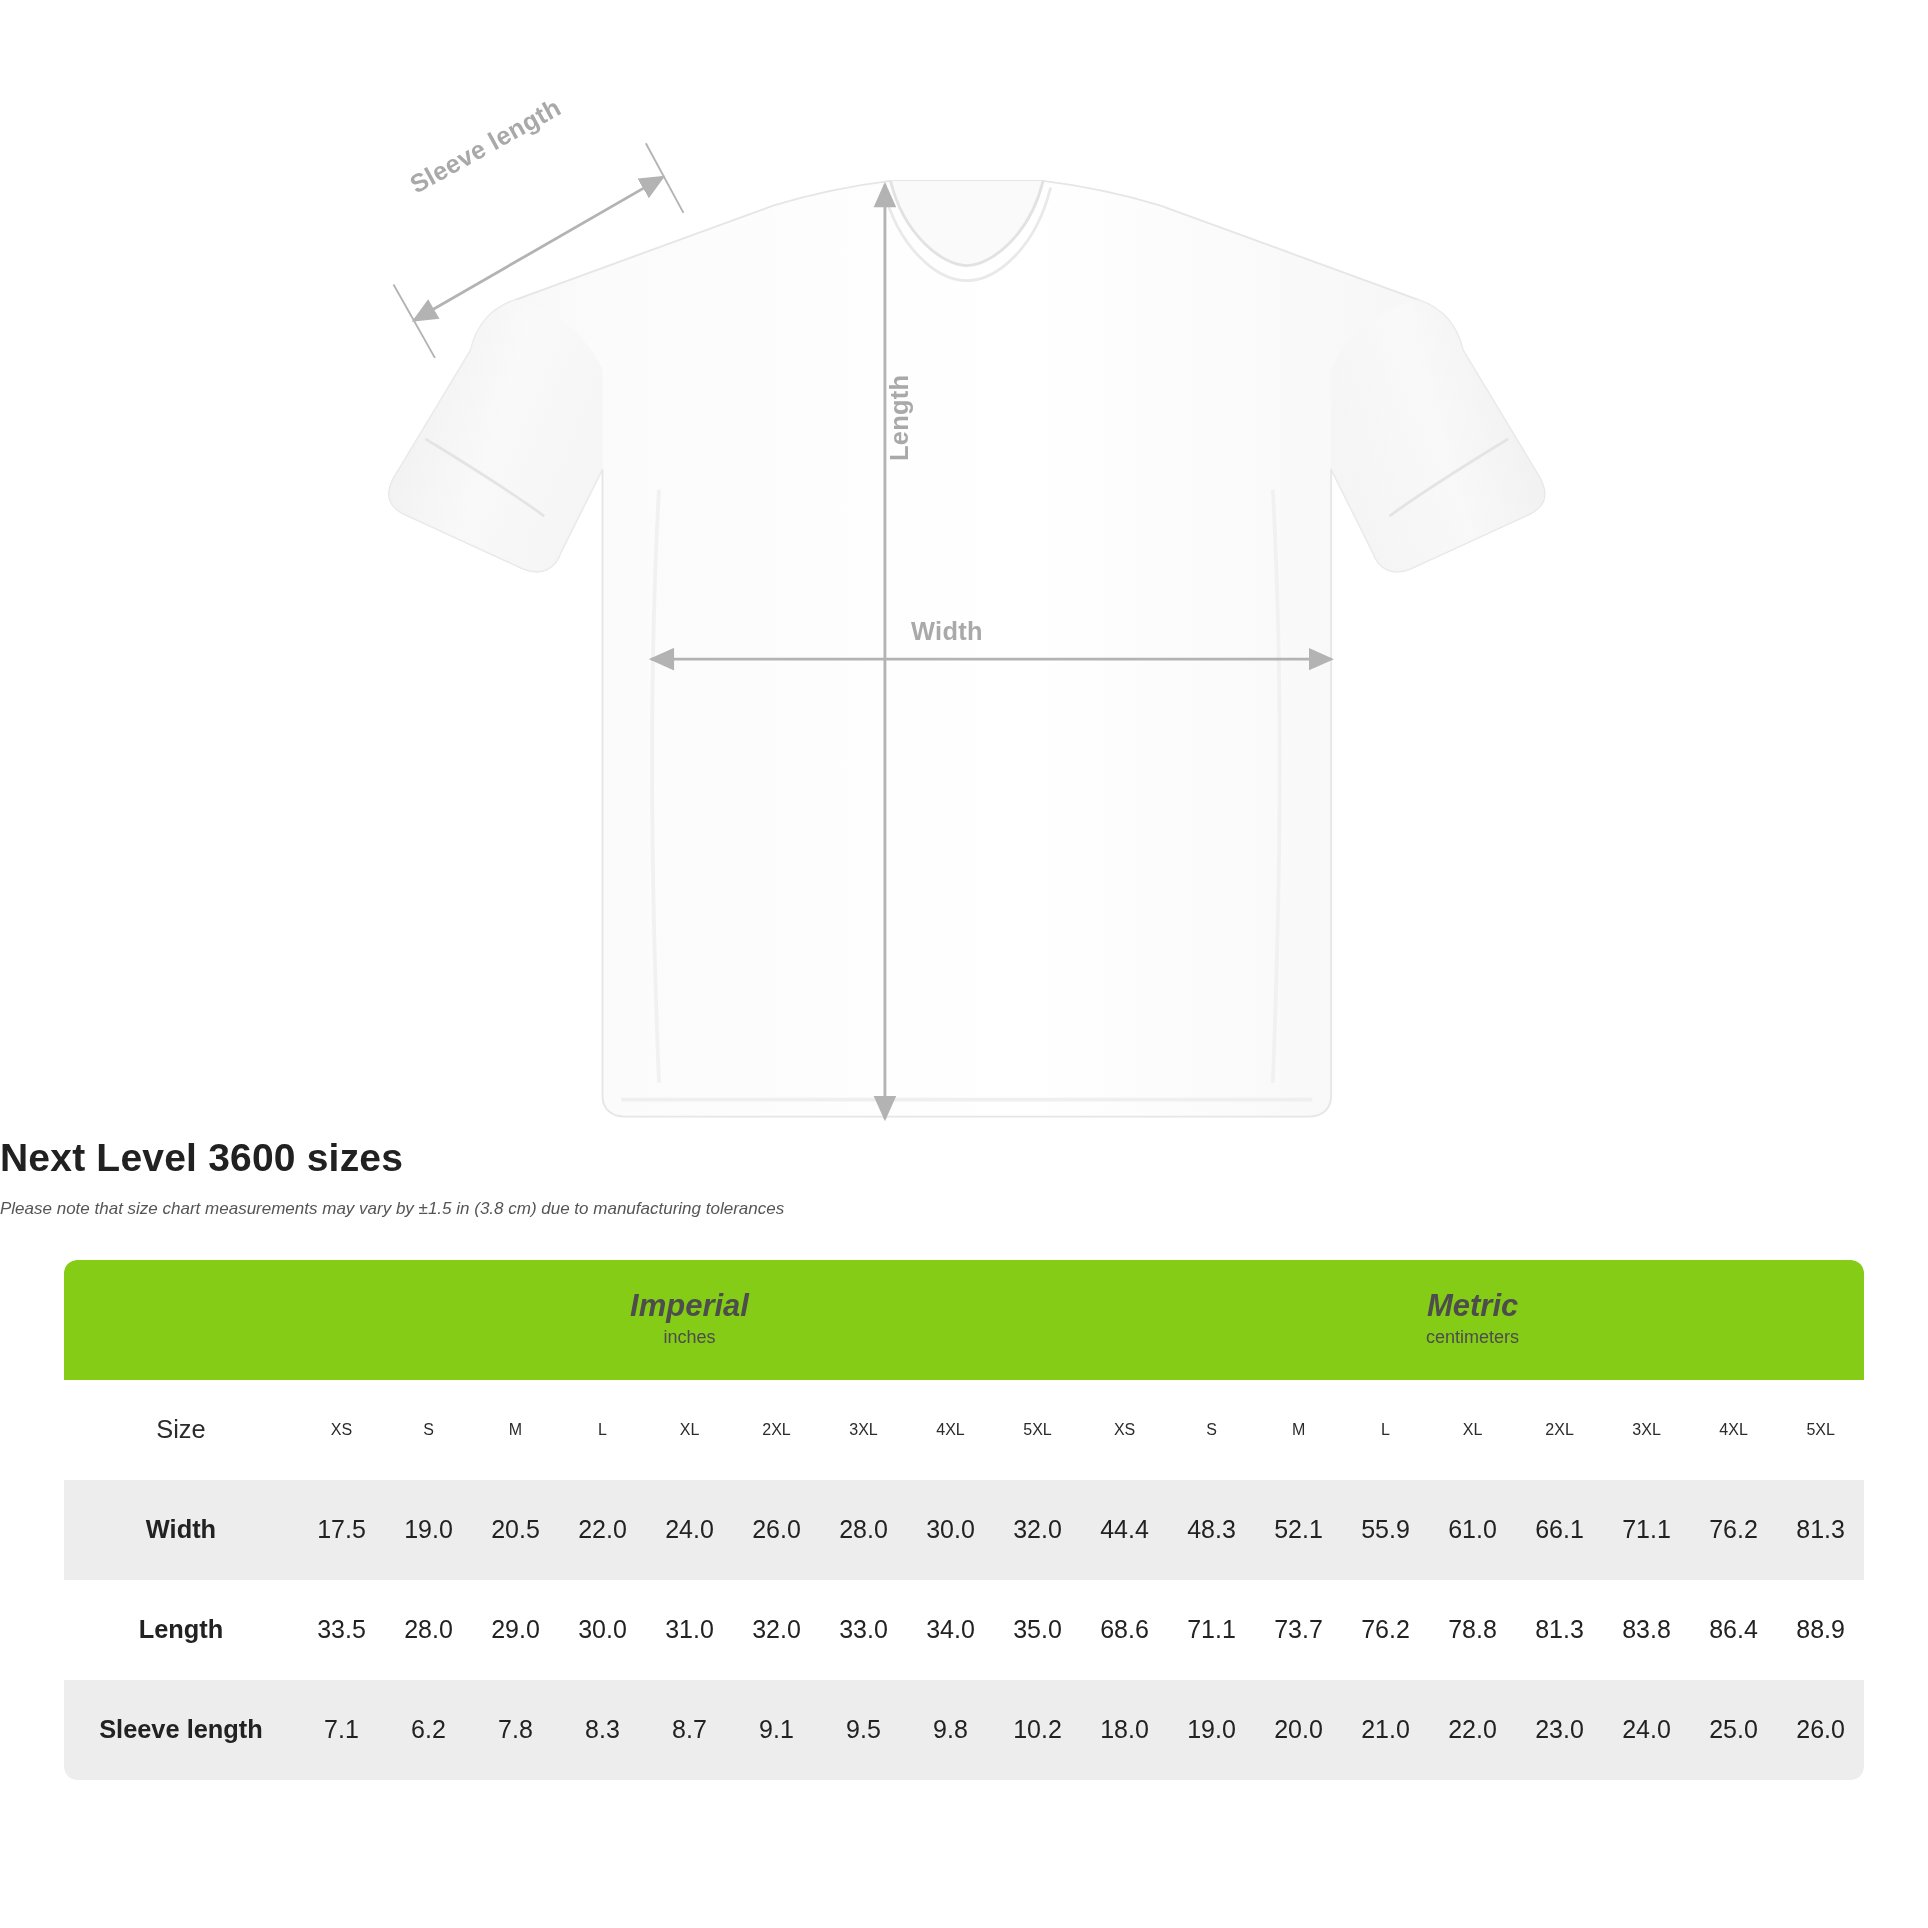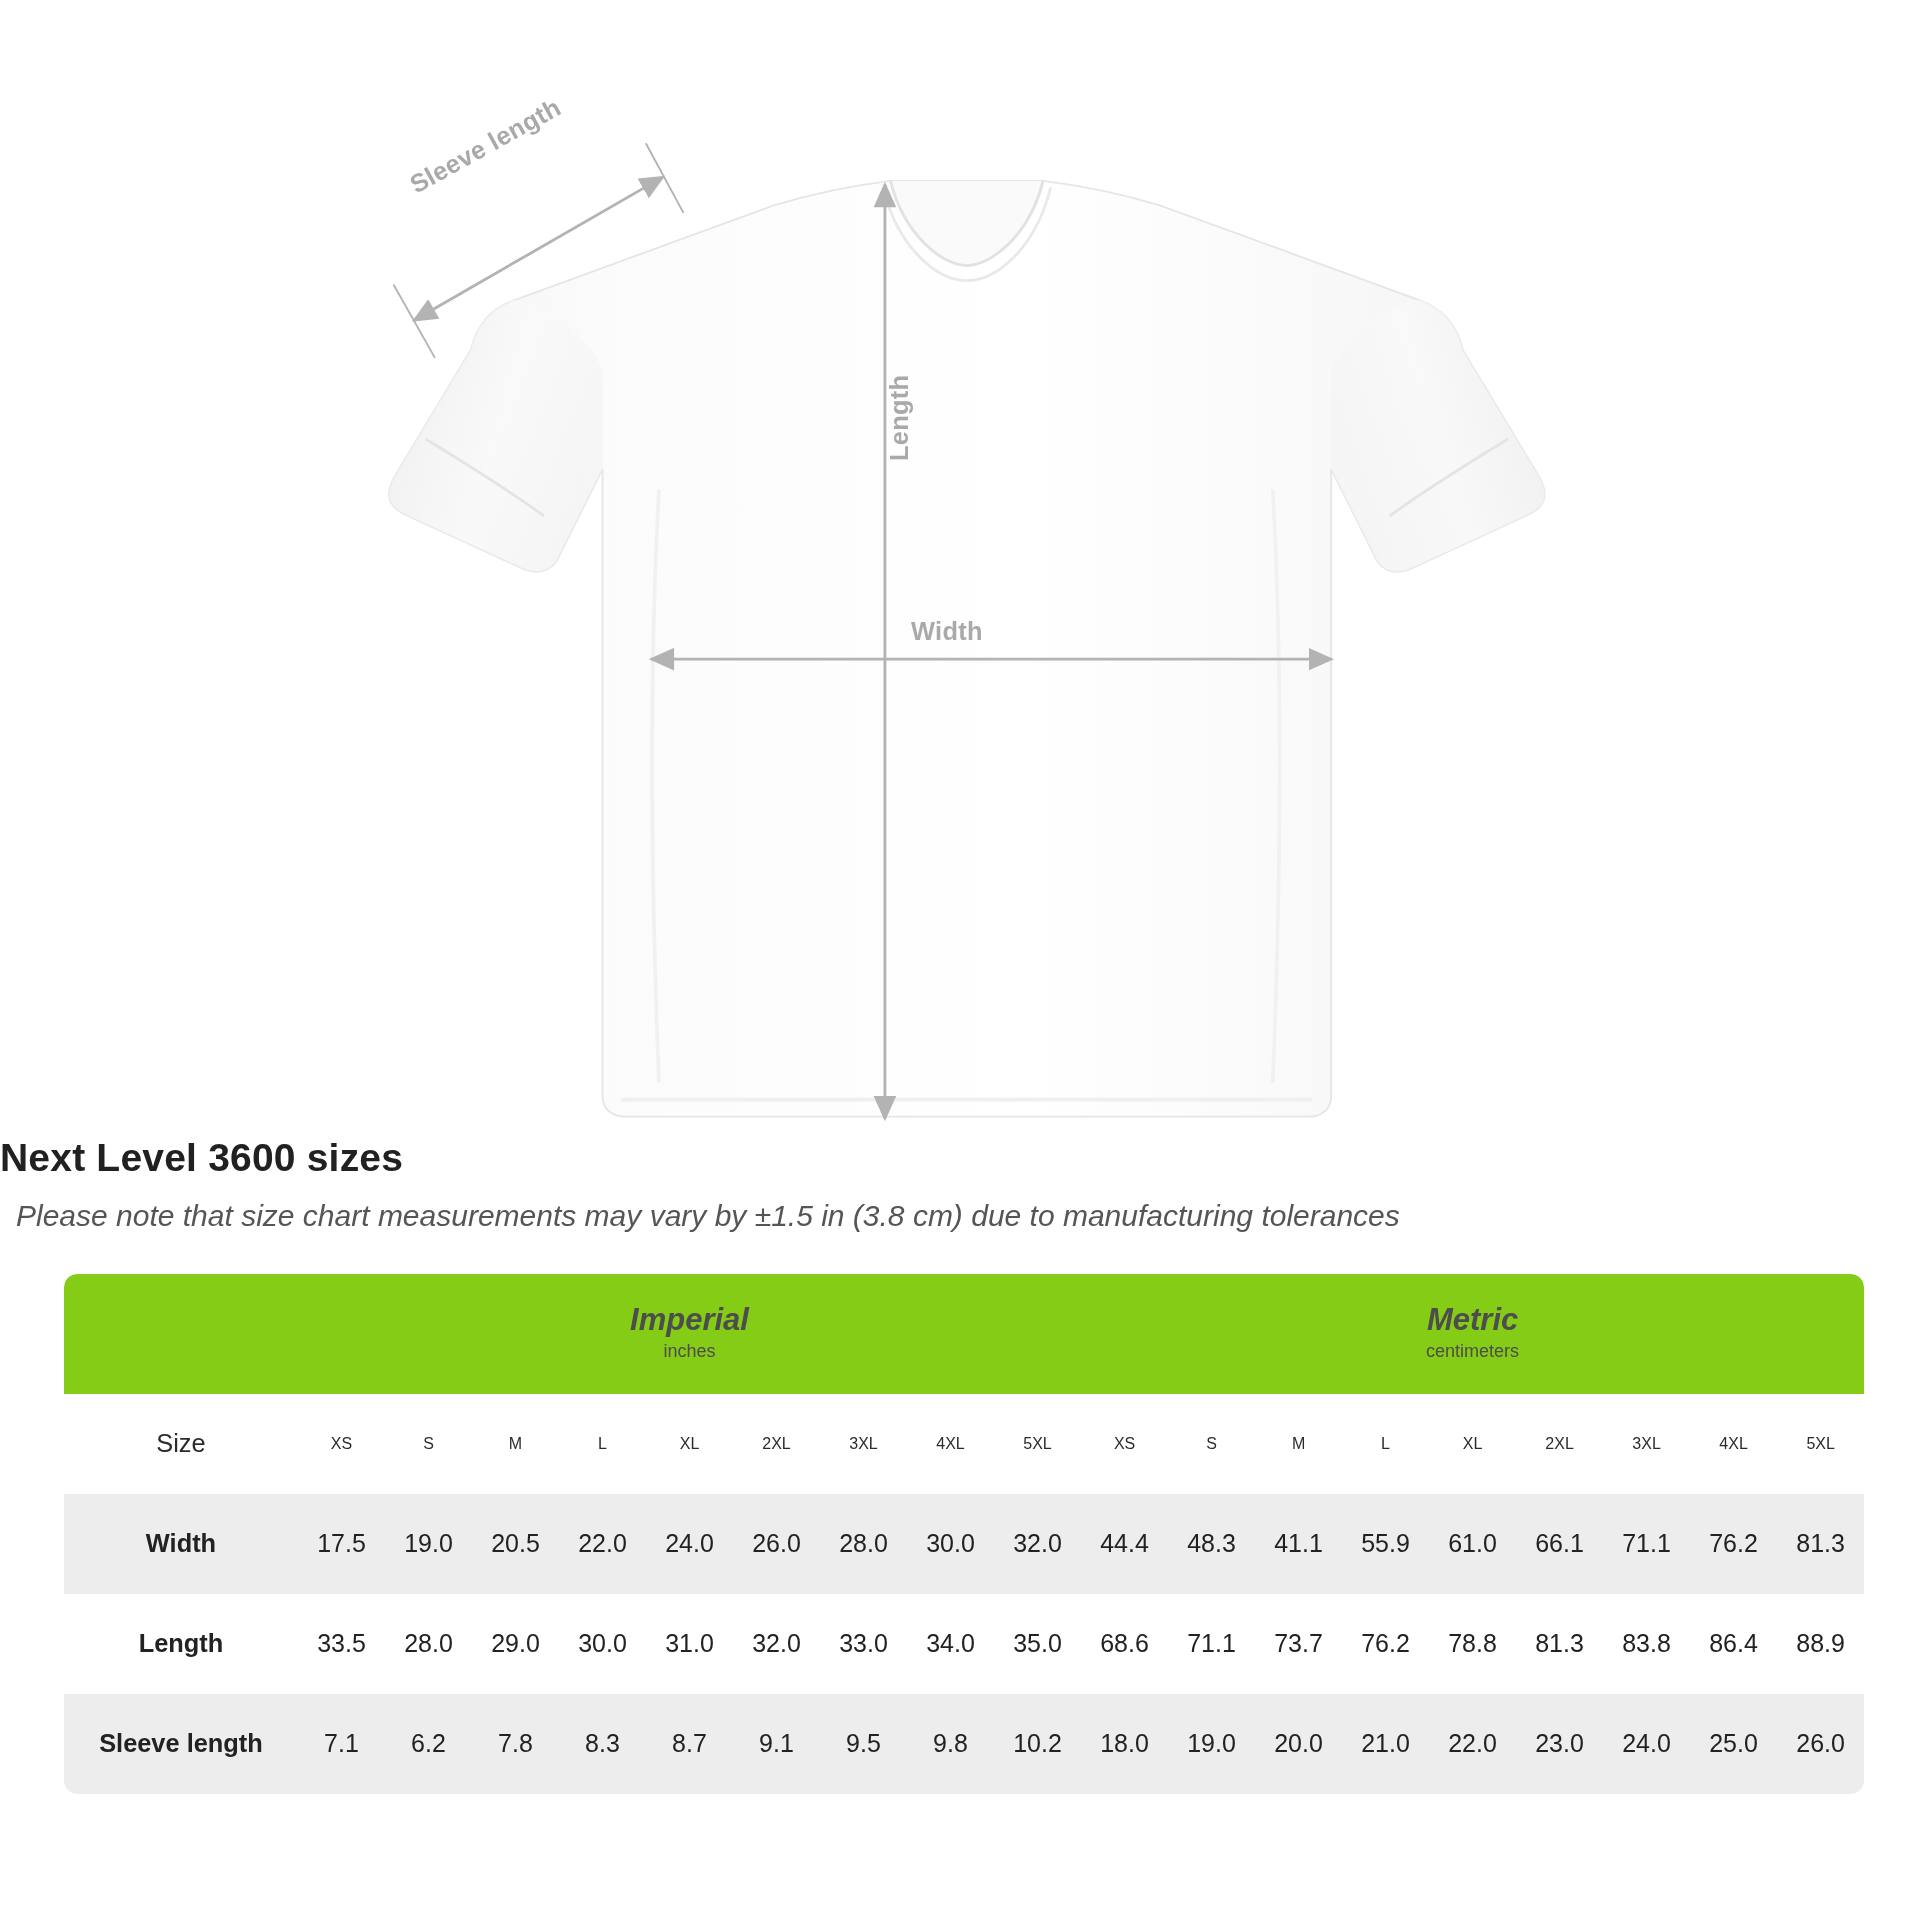--- a/index.html
+++ b/index.html
@@ -64,24 +64,24 @@
     margin-top: 5.6px;
   }
   .chart-title {
     font-size: 39px;
     font-weight: bold;
     color: #212121;
     margin: 0 0 19px 0;
     letter-spacing: 0.2px;
   }
   .chart-note {
-    font-size: 30px;
+    font-size: 17px;
     font-style: italic;
     color: #555555;
-    margin: 16px;
+    margin: 0;
   }
 
   
   .table-wrap {
     margin: 41px 64px 0 64px;
     border-radius: 13px;
     overflow: hidden;
     background: #ffffff;
   }
   table.size-table {
@@ -327,21 +327,21 @@
           <td>19.0</td>
           <td>20.5</td>
           <td>22.0</td>
           <td>24.0</td>
           <td>26.0</td>
           <td>28.0</td>
           <td>30.0</td>
           <td>32.0</td>
           <td>44.4</td>
           <td>48.3</td>
-          <td>41.1</td>
+          <td>52.1</td>
           <td>55.9</td>
           <td>61.0</td>
           <td>66.1</td>
           <td>71.1</td>
           <td>76.2</td>
           <td>81.3</td>
         </tr>
 
         <tr class="data-row plain">
           <td class="rowhead">Length</td>

